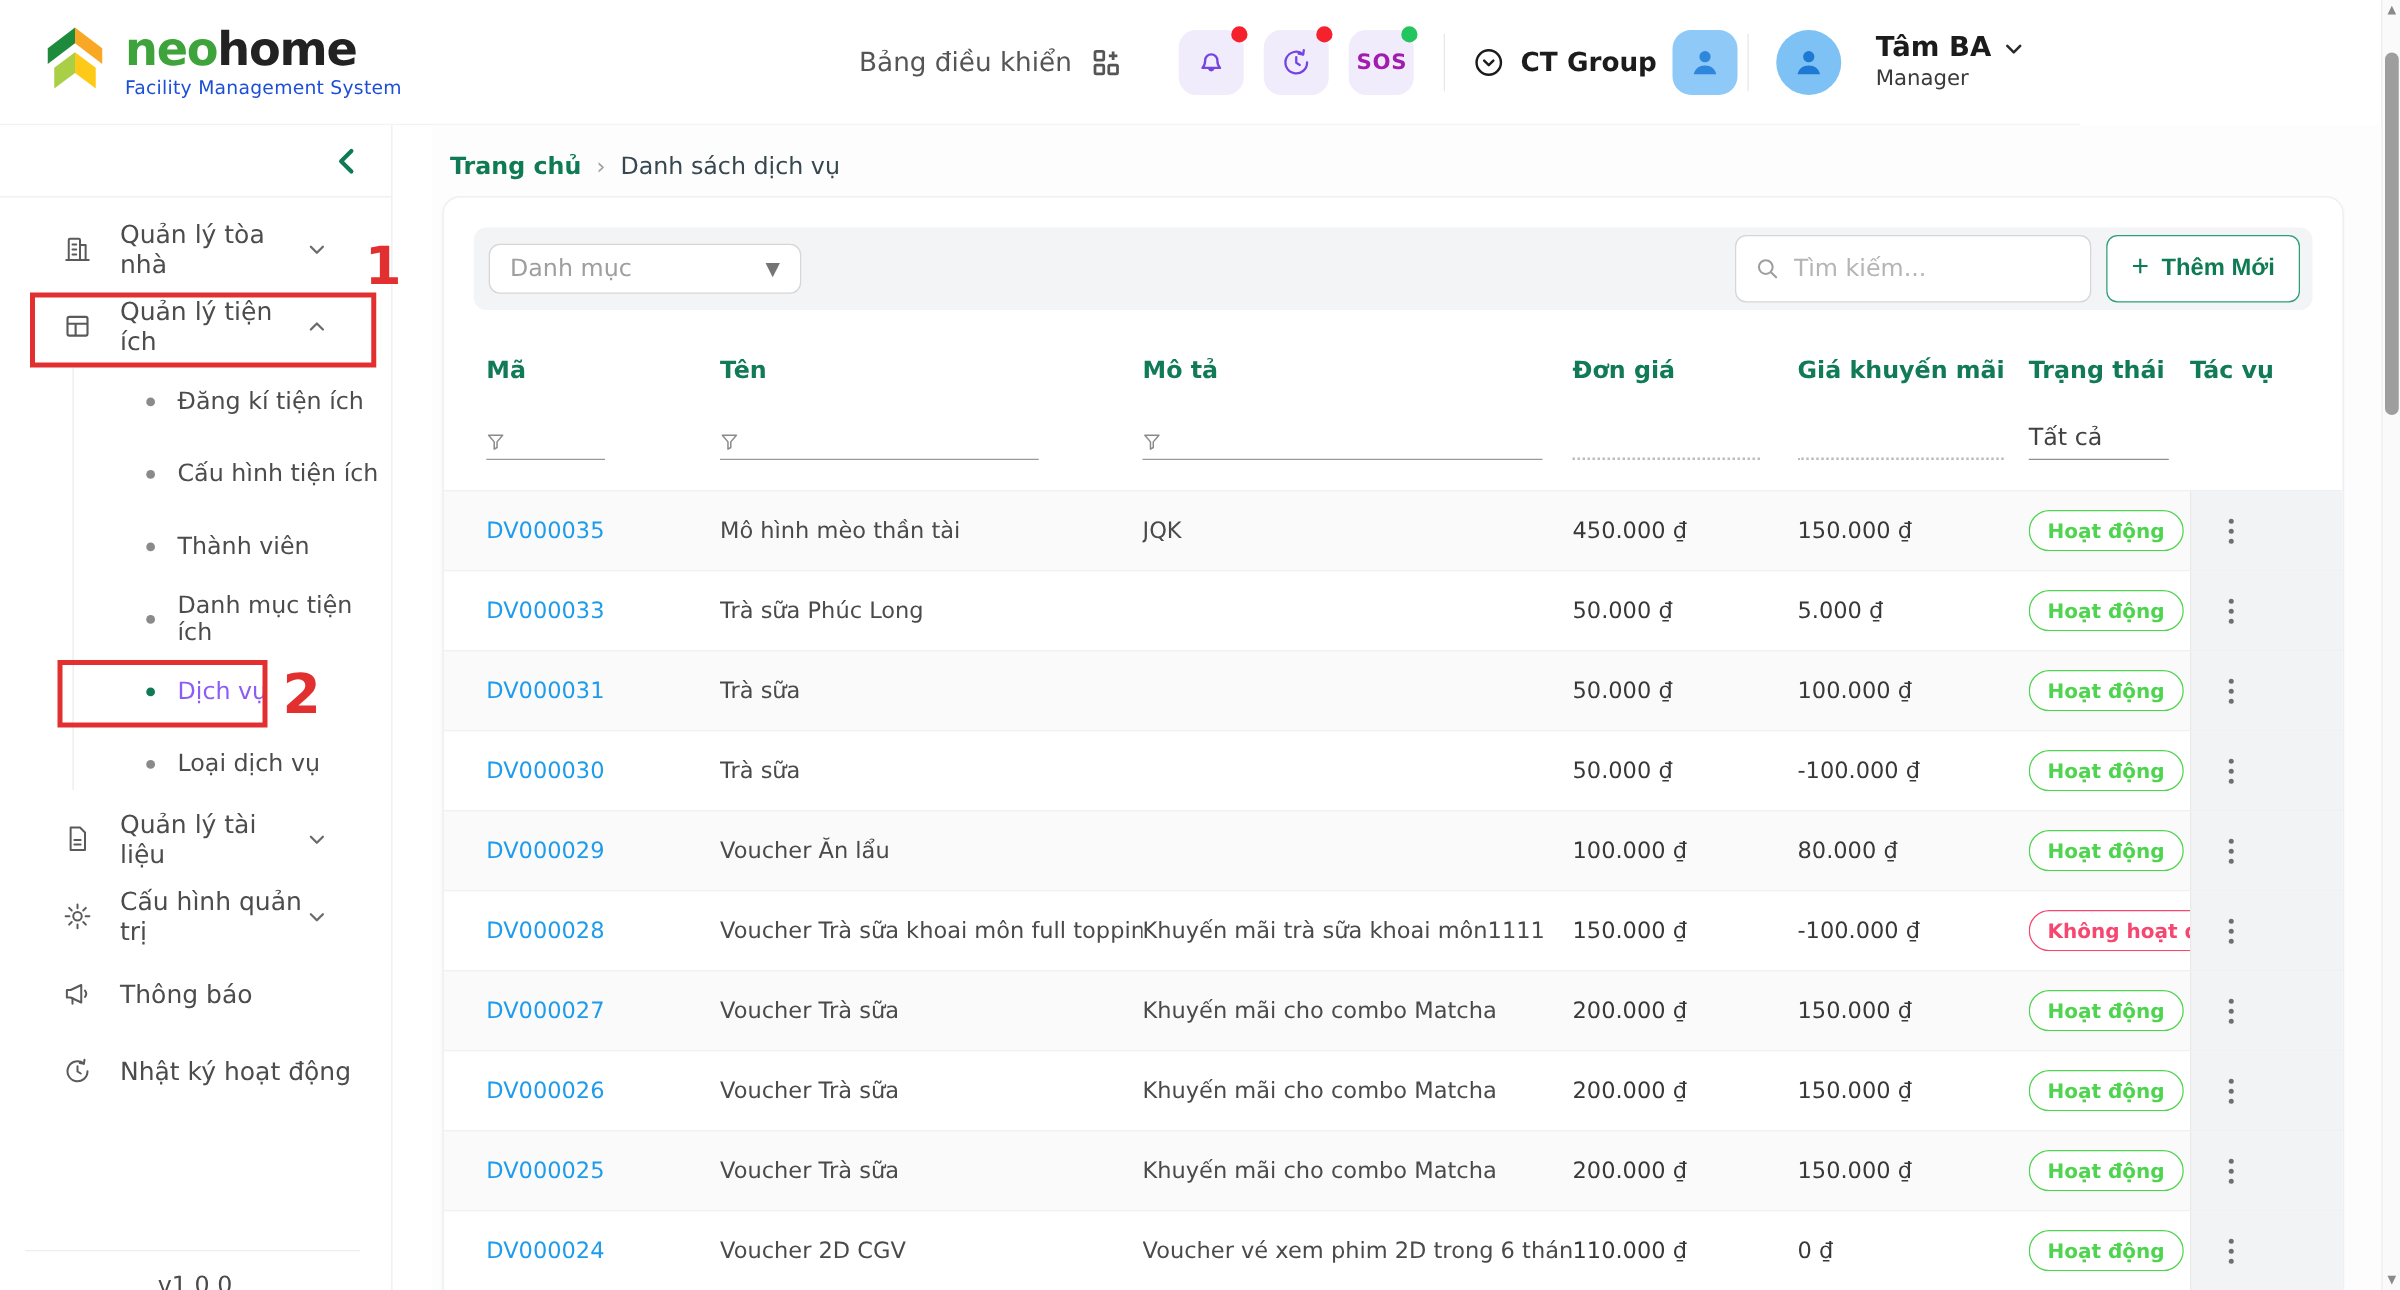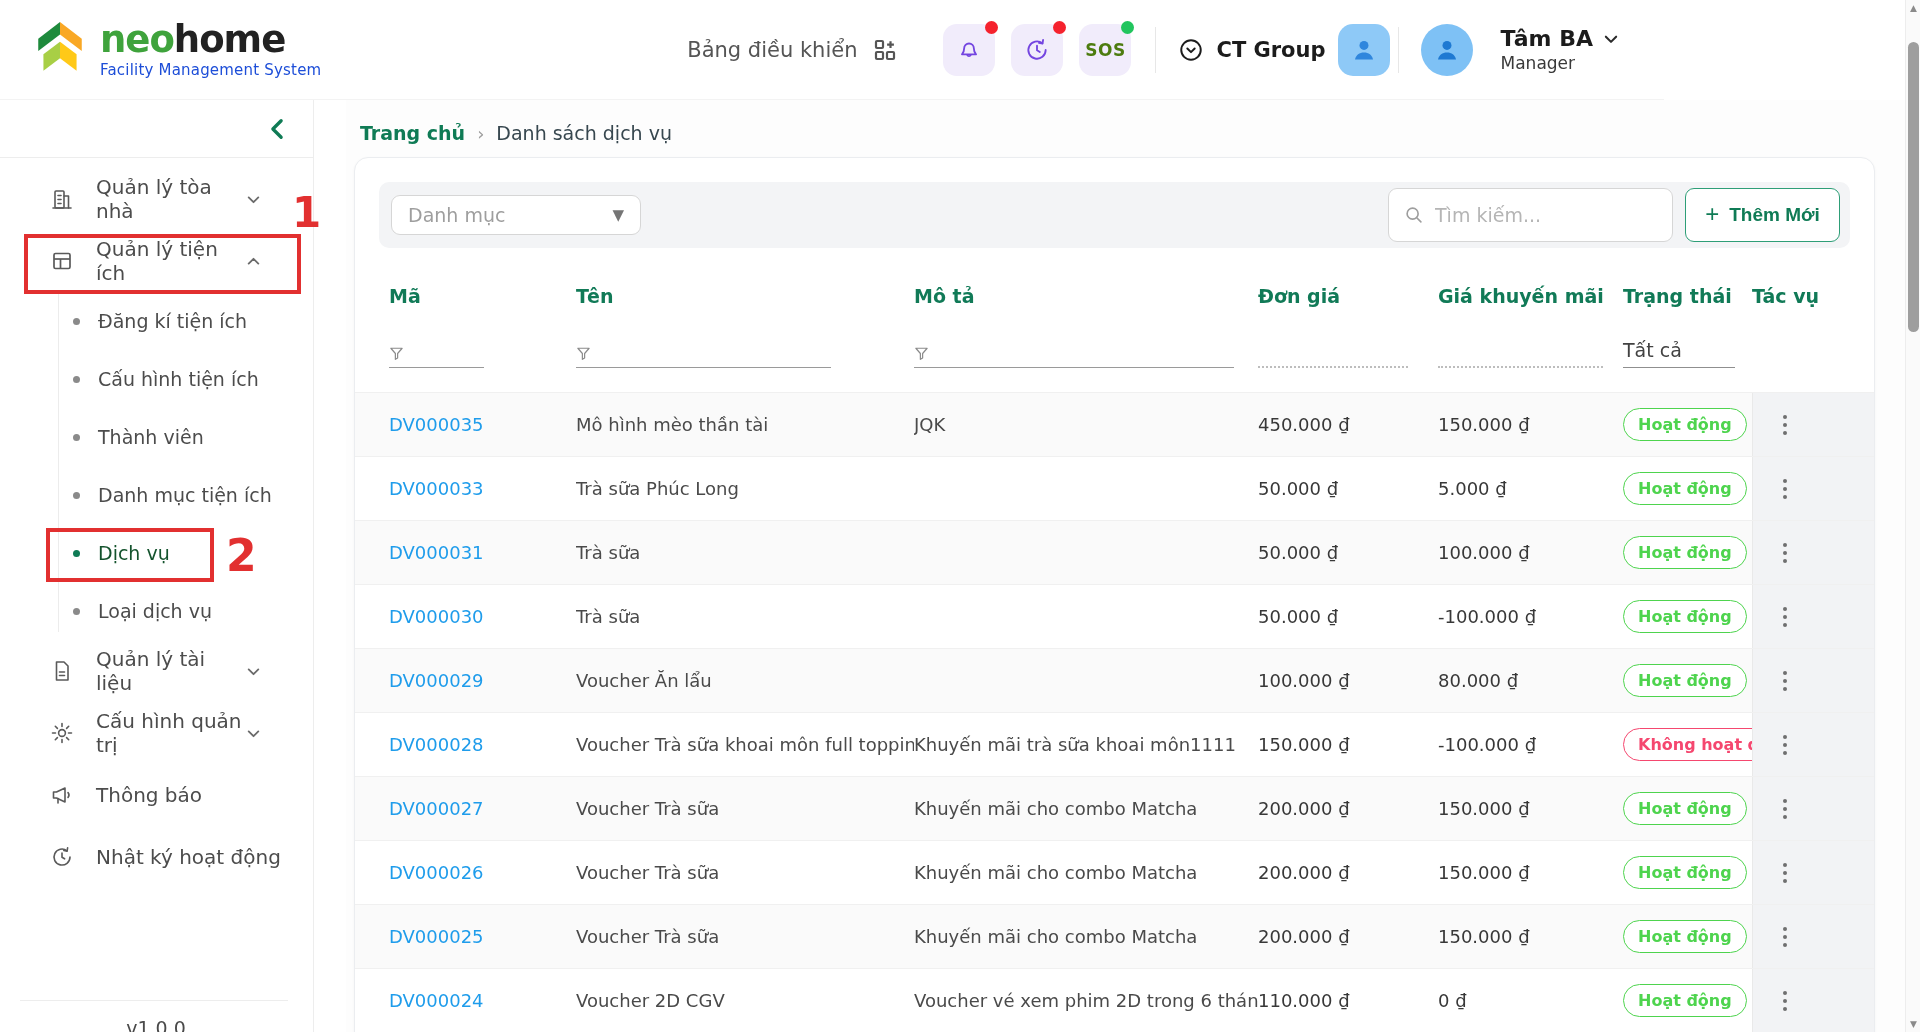--- a/index.html
+++ b/index.html
@@ -13,21 +13,21 @@
   .brand-text .brand-line1 { font-size:37px; font-weight:bold; letter-spacing:-1px; line-height:1; }
   .brand-neo { color:#3fa33c; }
   .brand-home { color:#222; }
   .brand-tagline { font-size:15px; color:#1d4ed8; margin-top:3px; letter-spacing:.2px; }
   .header-right { margin-left:auto; display:flex; align-items:center; }
   .dash-title { display:flex; align-items:center; gap:16px; font-size:21px; color:#555; margin-right:46px; }
   .icon-btn { position:relative; width:52px; height:52px; border-radius:14px; background:#f1ecfb;
     display:flex; align-items:center; justify-content:center; color:#7445e0; margin-right:16px; cursor:pointer; }
   .icon-btn .dot { position:absolute; top:-3px; right:-3px; width:13px; height:13px; border-radius:50%; }
   .dot-red { background:#f5222d; } .dot-green { background:#22c55e; }
-  .sos-text { color:#4d7c0f; font-weight:bold; font-size:17px; letter-spacing:.5px; }
+  .sos-text { color:#a21caf; font-weight:bold; font-size:17px; letter-spacing:.5px; }
   .hdr-divider { width:1px; height:46px; background:#e7e7e7; margin:0 22px 0 8px; }
   .org-block { display:flex; align-items:center; gap:12px; }
   .org-name { font-size:21px; font-weight:bold; color:#1c1c1c; }
   .avatar-square { width:52px; height:52px; border-radius:15px; background:#8ec9f7;
     display:flex; align-items:center; justify-content:center; }
   .avatar-circle { width:52px; height:52px; border-radius:50%; background:#7ec1f5;
     display:flex; align-items:center; justify-content:center; }
   .user-block { display:flex; align-items:center; gap:28px; }
   .user-name-row { display:flex; align-items:center; gap:10px; font-size:22px; font-weight:bold; color:#1c1c1c; }
   .user-role { font-size:17px; color:#3a3a3a; margin-top:2px; }
@@ -35,25 +35,25 @@
   
   .sidebar { position:absolute; left:0; top:100px; width:314px; bottom:0; background:#fff;
     border-right:1px solid #ededed; }
   .collapse-row { height:58px; display:flex; align-items:center; justify-content:flex-end;
     padding-right:26px; border-bottom:1px solid #ededed; }
   .nav { padding-top:10px; }
   .nav-group { height:62px; display:flex; align-items:center; padding-left:50px; cursor:pointer;
     color:#4c4c4c; font-size:20px; }
   .nav-group .nav-icon { width:24px; display:flex; color:#5a5a5a; margin-right:22px; }
   .nav-chev { margin-left:auto; margin-right:52px; color:#6a6a6a; display:flex; }
-  .submenu { position:relative; }
+  .submenu { position:relative;padding-left:44px; }
   .submenu::before { content:""; position:absolute; left:58px; top:2px; bottom:8px; width:1px; background:#ececec; }
   .nav-sub { height:58px; display:flex; align-items:center; cursor:pointer; font-size:19px; color:#4c4c4c; }
   .nav-sub .bullet { width:7px; height:7px; border-radius:50%; background:#8a8a8a; margin:0 18px 0 73px; flex:none; }
-  .nav-sub.active { color:#14532d; font-weight:500; }
+  .nav-sub.active { color:#8b5cf6; font-weight:500; }
   .nav-sub.active .bullet { background:#0f7b55; }
   .sidebar-footer { position:absolute; left:0; right:1px; bottom:0; top:900px; }
   .version-divider { height:1px; background:#ededed; margin:0 24px 0 20px; }
   .version-text { text-align:center; font-size:19px; color:#4a4a4a; padding-top:16px; }
 
   
   .anno-box { position:absolute; border:4px solid #e23030; z-index:20; pointer-events:none; }
   .anno-box1 { left:24px; top:234px; width:277px; height:60px; }
   .anno-box2 { left:46px; top:528px; width:168px; height:54px; }
   .anno-num { position:absolute; color:#e23030; font-weight:600; z-index:20; line-height:1; }

